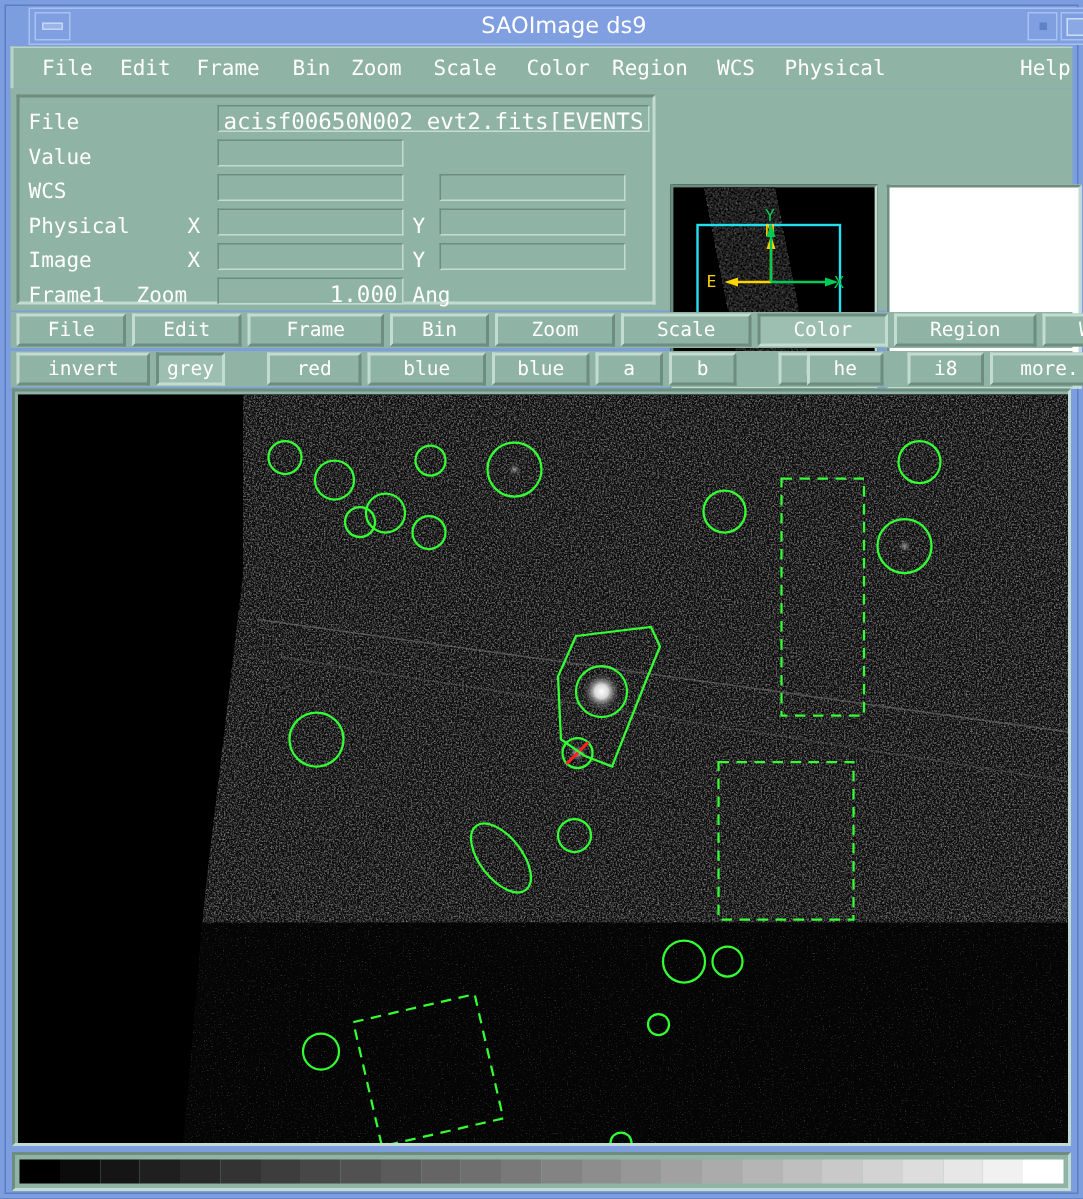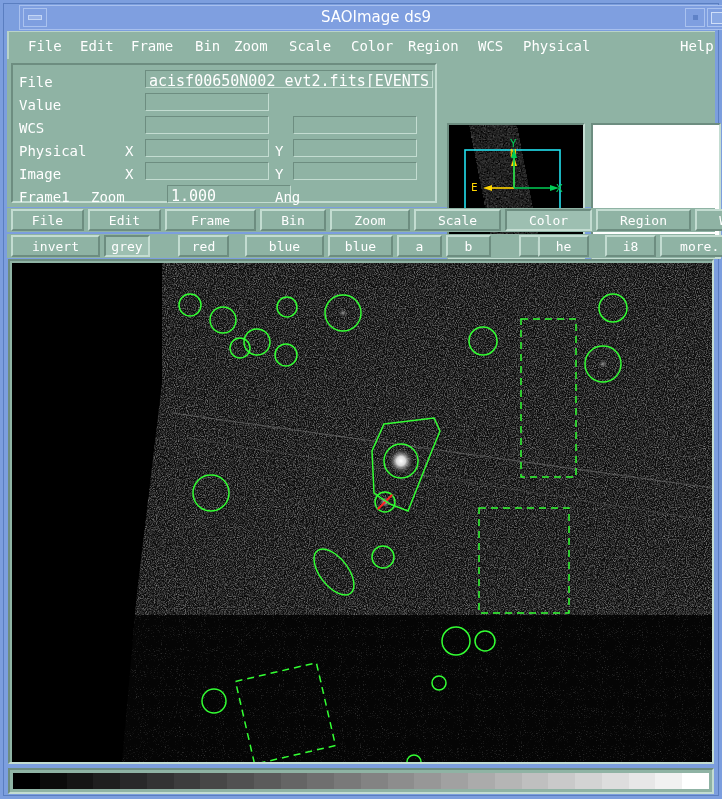--- a/index.html
+++ b/index.html
@@ -41,21 +41,21 @@
   #infowrap{position:absolute;left:7px;top:59px;width:708px;height:148px;
             background:#8fb3a4;box-sizing:border-box;}
   #infopanel{position:absolute;left:4px;top:4px;width:426px;height:140px;
              border:2px solid;border-color:#6d8d80 #c3dcd1 #c3dcd1 #6d8d80;
              box-sizing:border-box;background:#8fb3a4;}
   .ilabel{position:absolute;color:#ffffff;font-size:14px;line-height:18px;height:18px;}
   .ifield{position:absolute;background:#8fb3a4;box-sizing:border-box;
           border:1px solid;border-color:#6d8d80 #c3dcd1 #c3dcd1 #6d8d80;
           color:#ffffff;font-size:15px;line-height:20px;height:18px;
           padding:0 3px;white-space:nowrap;overflow:hidden;}
-  .ifield.r{margin-left:22px;}
+  .ifield.r{text-align:right;}
 
   
   #panner{position:absolute;left:440px;top:64px;width:138px;height:136px;
           background:#000;border:2px solid;
           border-color:#6d8d80 #c3dcd1 #c3dcd1 #6d8d80;box-sizing:border-box;}
   #magnifier{position:absolute;left:584px;top:64px;width:130px;height:136px;
              background:#ffffff;border:2px solid;
              border-color:#6d8d80 #c3dcd1 #c3dcd1 #6d8d80;box-sizing:border-box;}
 
   
@@ -182,21 +182,21 @@
       <div class="tkbtn" style="left:253px;width:66px">Bin</div>
       <div class="tkbtn" style="left:323px;width:80px">Zoom</div>
       <div class="tkbtn" style="left:407px;width:87px">Scale</div>
       <div class="tkbtn sel" style="left:498px;width:87px">Color</div>
       <div class="tkbtn" style="left:589px;width:95px">Region</div>
       <div class="tkbtn" style="left:688px;width:72px">WCS</div>
     </div>
   <div class="btnrow" id="btnrow2">
       <div class="tkbtn" style="left:4px;width:89px">invert</div>
       <div class="tkbtn sel" style="left:97px;width:46px">grey</div>
-      <div class="tkbtn" style="left:171px;width:51px">red</div>
+      <div class="tkbtn" style="left:171px;width:63px">red</div>
       <div class="tkbtn" style="left:238px;width:79px">blue</div>
       <div class="tkbtn" style="left:321px;width:65px">blue</div>
       <div class="tkbtn" style="left:390px;width:45px">a</div>
       <div class="tkbtn" style="left:439px;width:45px">b</div>
       <div class="tkbtn" style="left:512px;width:51px">bb</div>
       <div class="tkbtn" style="left:531px;width:51px">he</div>
       <div class="tkbtn" style="left:598px;width:51px">i8</div>
       <div class="tkbtn" style="left:653px;width:95px">more...</div>
     </div>
 

